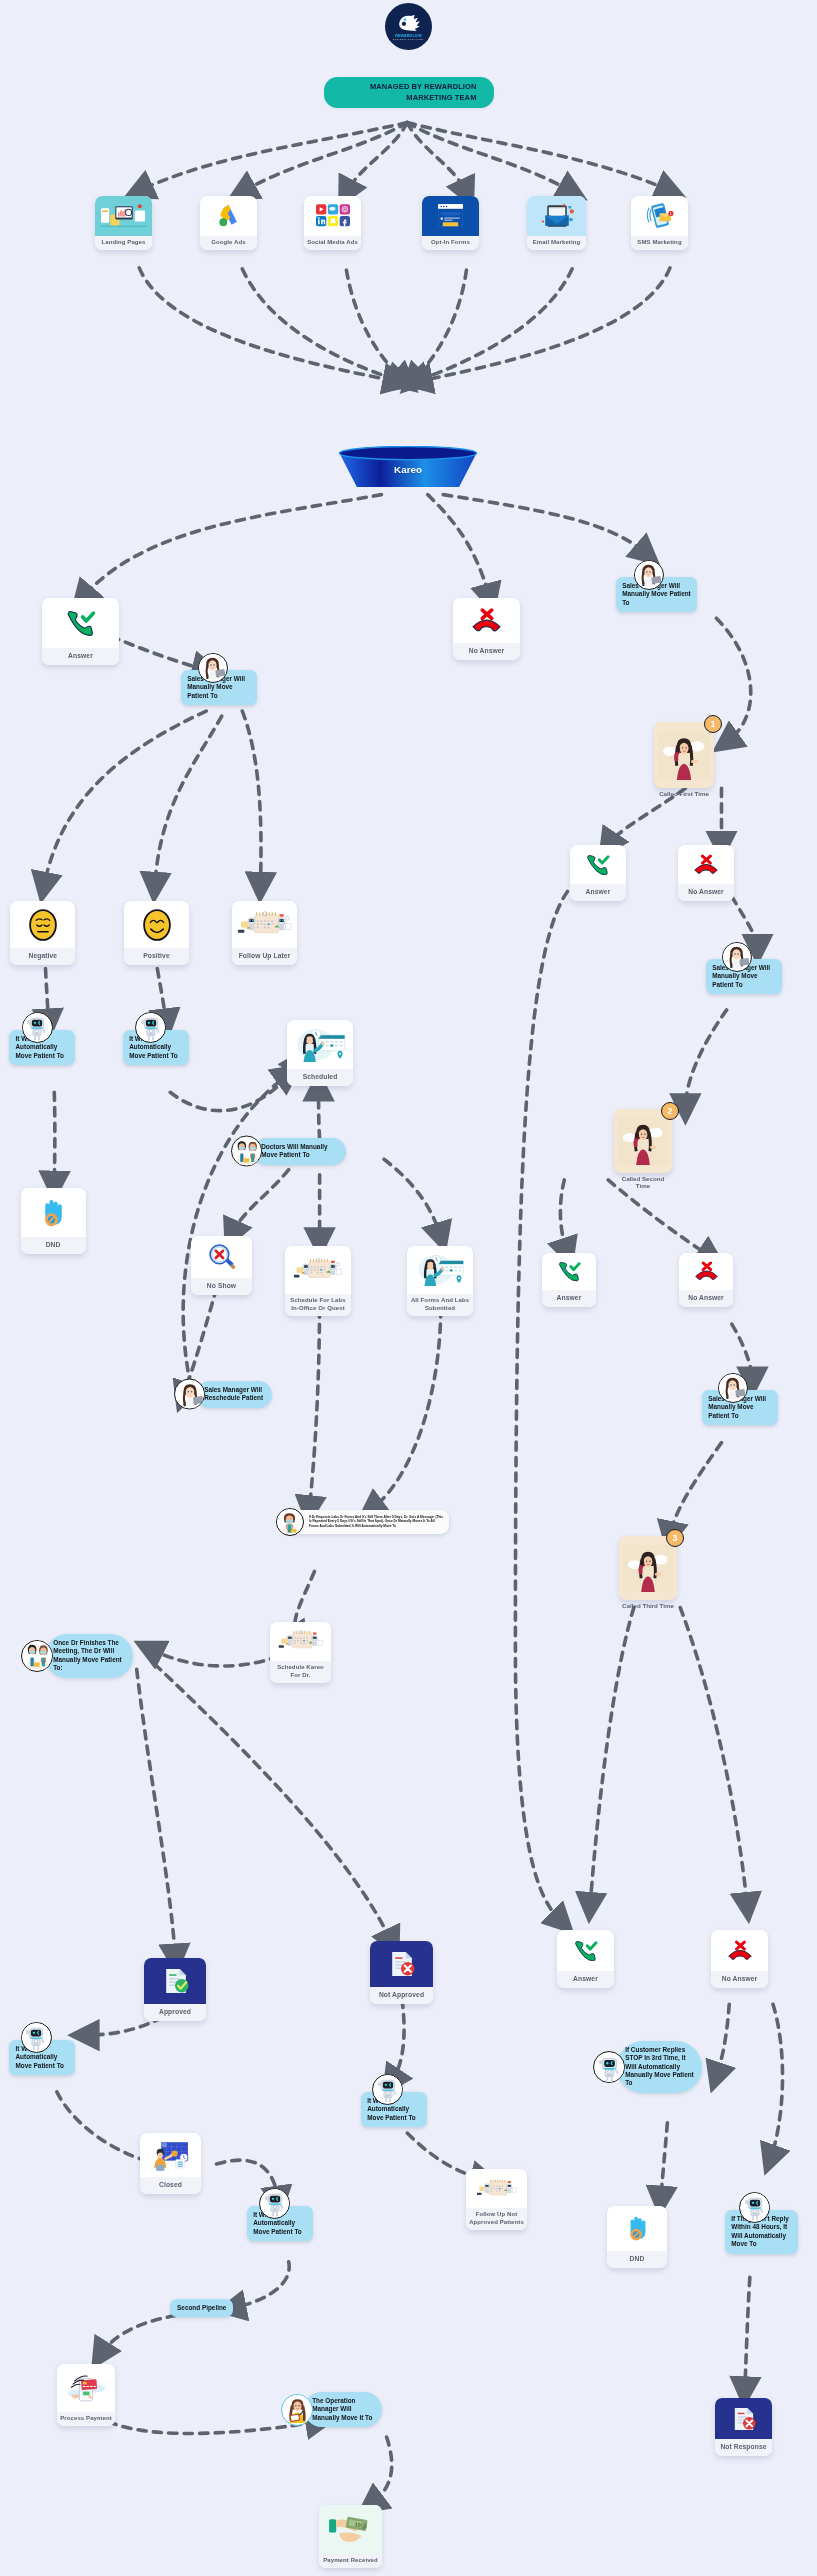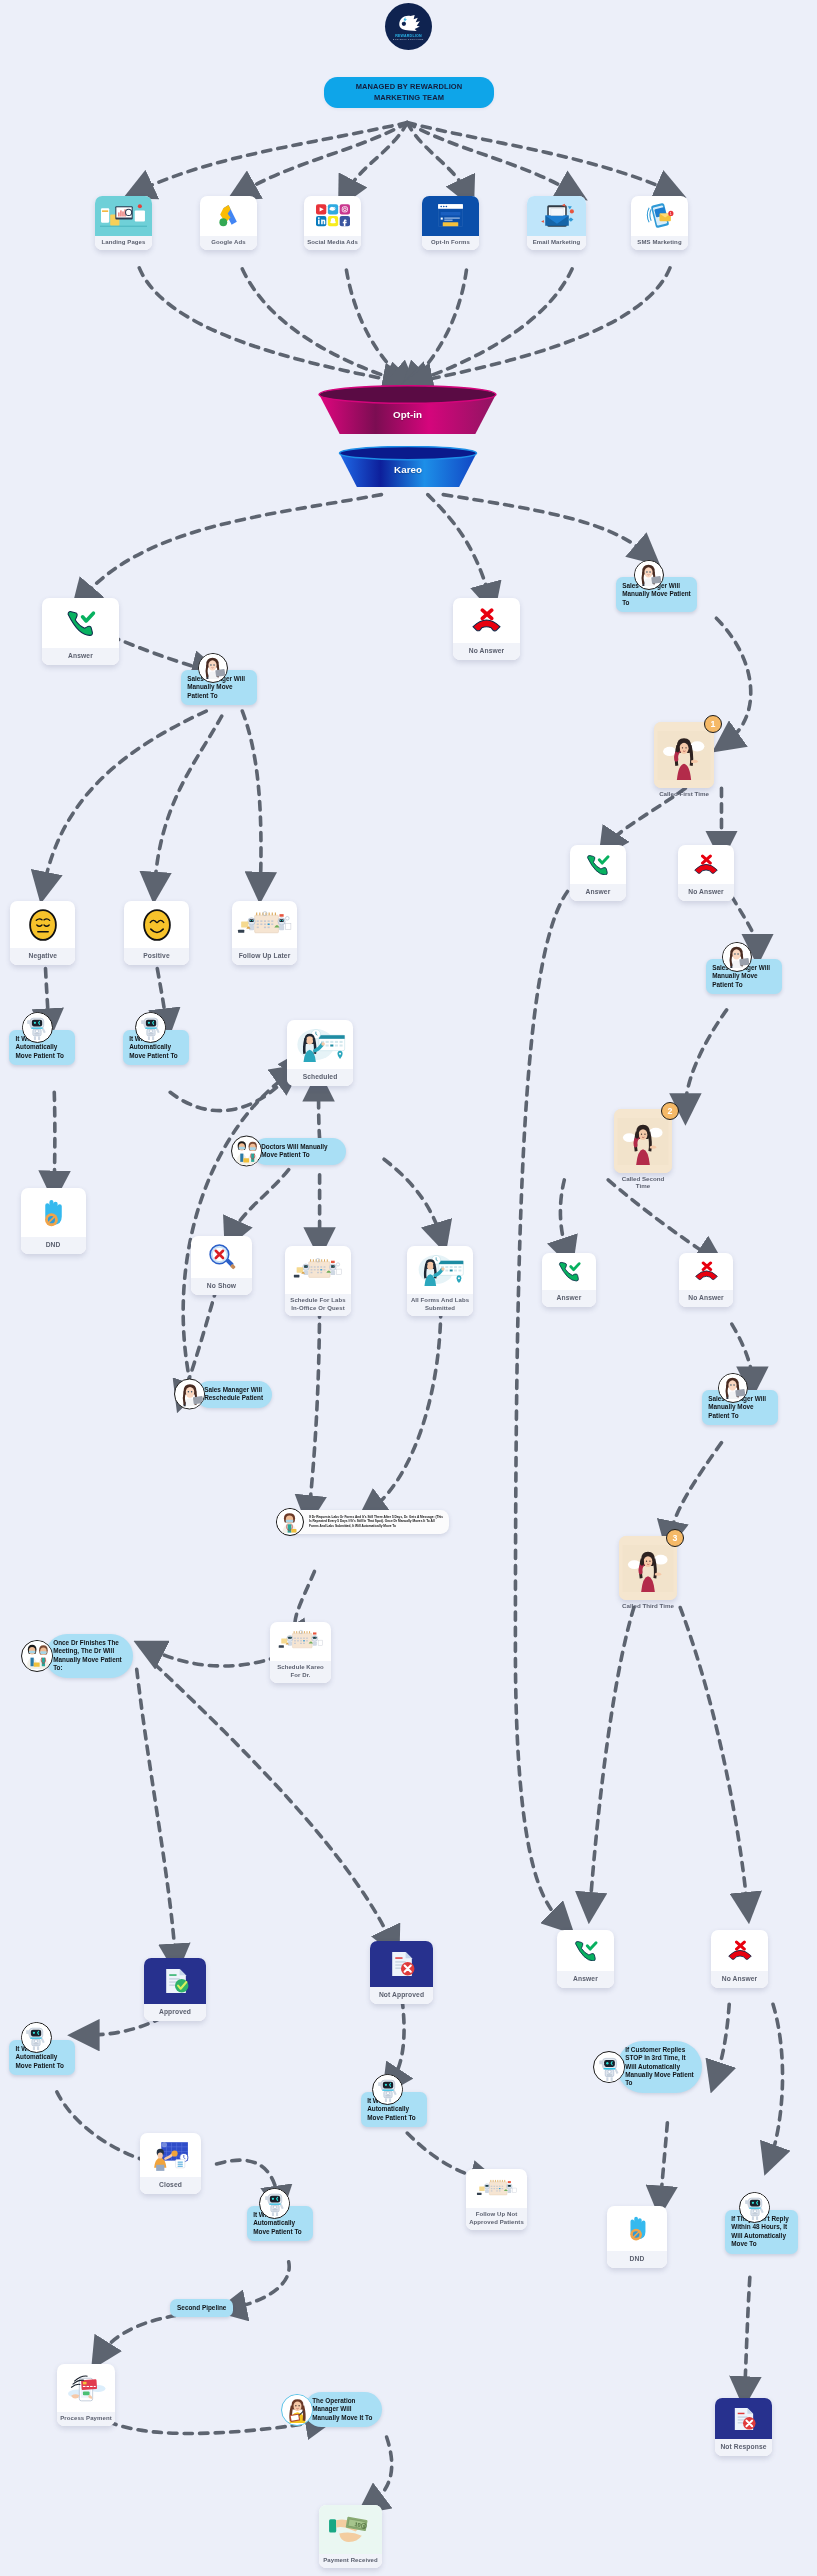--- a/index.html
+++ b/index.html
@@ -84,23 +84,23 @@
     width:28px; height:28px; display:flex; align-items:center; justify-content:center;
   }
 
   
   .logo-circle {
     width:47px; height:47px; border-radius:50%;
     background:#0f2350;
     display:flex; flex-direction:column; align-items:center; justify-content:center;
   }
   .header-pill {
-    background:#0ea5e9; border-radius:13.4px;
+    background:#14b8a6; border-radius:13.4px;
     padding:5.2px 17.5px;
-    text-align:center;
+    text-align:right;
     color:#141d3d; font-weight:700; font-size:7.5px; line-height:1.38;
     letter-spacing:0.1px;
     box-shadow:0 1px 3.1px rgba(60,70,110,.08);
   }
 
   
   .funnel-label {
     position:absolute; width:100%; text-align:center;
     color:#fff; font-weight:700; font-size:9.8px;
     top:50%; transform:translateY(-42%);
@@ -373,36 +373,20 @@
         <circle cx="48" cy="24" r="5" fill="#e8333a"></circle>
         <text x="48" y="27" font-size="7" fill="#fff" text-anchor="middle" font-family="Liberation Sans">1</text>
         <path d="M10 16 q-5 10 0 22" fill="none" stroke="#2f9ad6" stroke-width="2"></path>
         <path d="M6 13 q-7 14 0 28" fill="none" stroke="#2f9ad6" stroke-width="2"></path>
       </svg>
     </div>
     <div class="cap">SMS Marketing</div>
   </div>
 </div>
 
-<div class="node" style="left:315px; top:385px; width:185px; height:57px;">
-  <svg width="185" height="57" viewBox="0 0 360 110">
-    <defs>
-      <linearGradient id="gOpt" x1="0" y1="0" x2="1" y2="0">
-        <stop offset="0" stop-color="#e0067f"></stop>
-            <stop offset="0.32" stop-color="#7b0d52"></stop>
-        <stop offset="0.62" stop-color="#d5057c"></stop>
-            <stop offset="1" stop-color="#8f1561"></stop>
-      </linearGradient>
-    </defs>
-    <path d="M8 18 L352 18 L312 95 L48 95 Z" fill="url(#gOpt)"></path>
-    <ellipse cx="180" cy="18" rx="172" ry="17" fill="#5a0b44"></ellipse>
-    <ellipse cx="180" cy="18" rx="172" ry="17" fill="none" stroke="#d5057c" stroke-width="3"></ellipse>
-  </svg>
-  <div class="funnel-label">Opt-in</div>
-</div>
 
 <div class="node" style="left:336px; top:446px; width:144px; height:46px;">
   <svg width="144" height="46" viewBox="0 0 280 90">
     <defs>
       <linearGradient id="gCall" x1="0" y1="0" x2="1" y2="0">
         <stop offset="0" stop-color="#1f6ae8"></stop>
             <stop offset="0.3" stop-color="#0d1f9b"></stop>
         <stop offset="0.62" stop-color="#1d8fe8"></stop>
             <stop offset="1" stop-color="#1145c4"></stop>
       </linearGradient>

